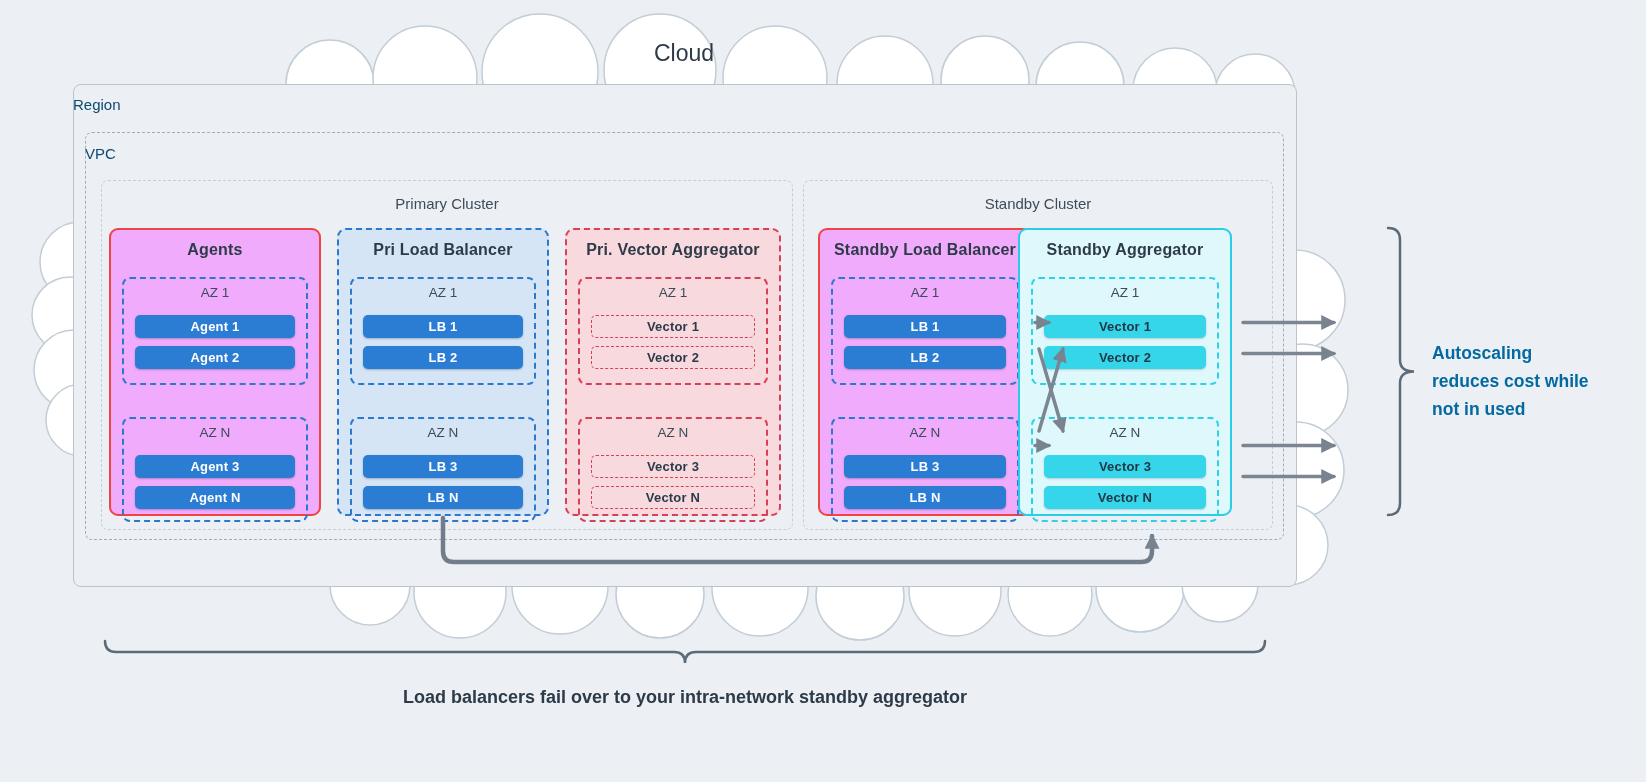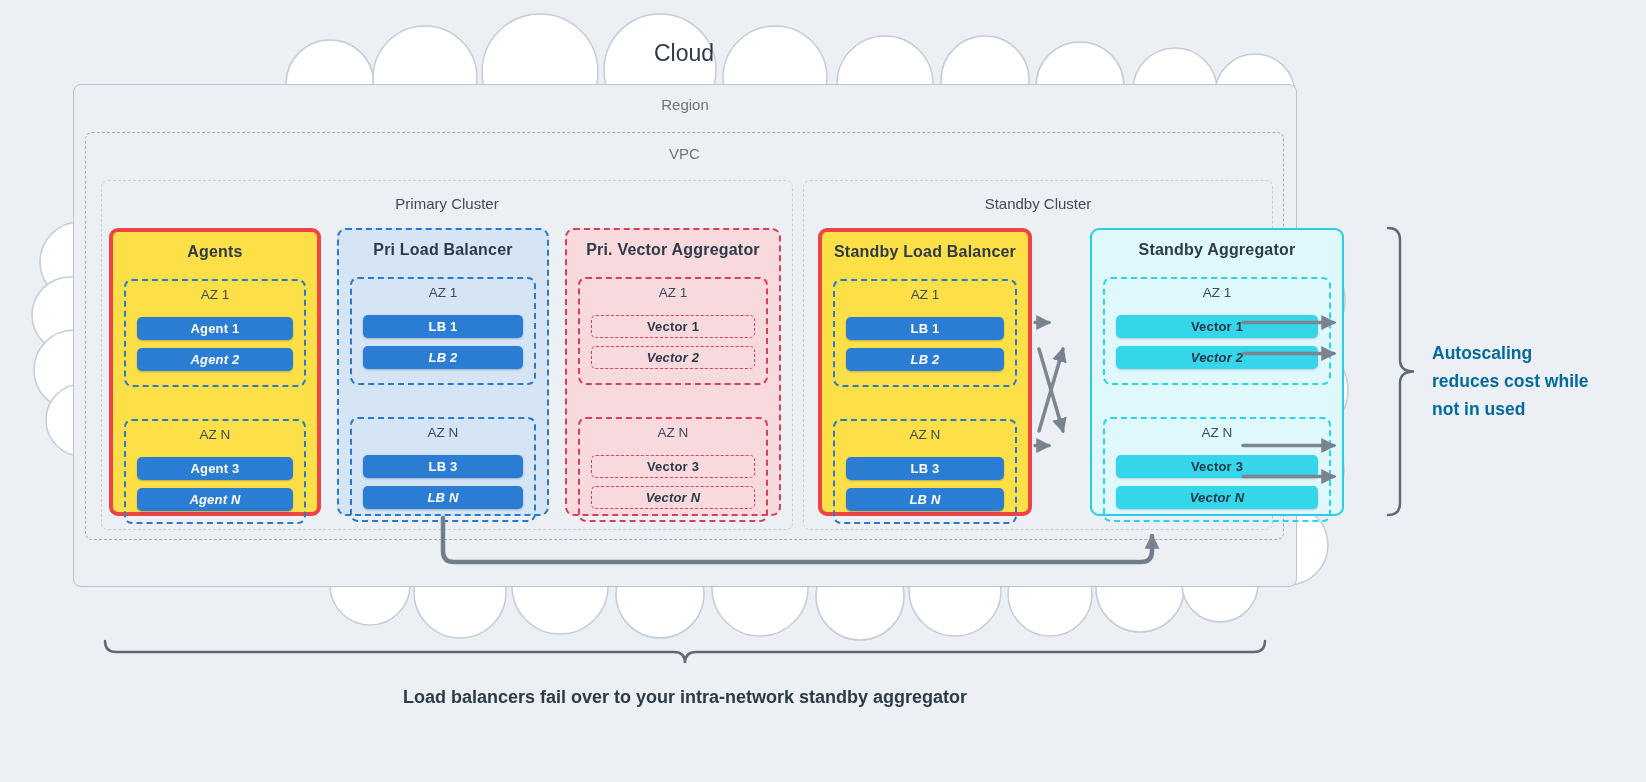--- a/index.html
+++ b/index.html
@@ -10,56 +10,56 @@
     color:#2d3a48;
   }
   #stage svg{position:absolute;left:0;top:0;}
   .abs{position:absolute;box-sizing:border-box;}
 
   
   .region{
     left:73px;top:84px;width:1224px;height:503px;
     border:1.5px solid #b9c4cf;border-radius:8px;background:#ecf0f4;
   }
-  .region-label,.vpc-label{text-align:center;font-size:15px;color:#737373;}
+  .region-label,.vpc-label{text-align:left;font-size:15px;color:#0c4a6e;}
   .region-label{left:73px;top:96px;width:1224px;}
   .vpc{
     left:85px;top:132px;width:1199px;height:408px;
     border:1.5px dashed #9fadbb;border-radius:7px;
   }
   .vpc-label{left:85px;top:145px;width:1199px;}
   .cluster{
     top:180px;height:350px;
     border:1.5px dashed #c3ced8;border-radius:7px;
   }
   .cluster.primary{left:101px;width:692px;}
   .cluster.standby{left:803px;width:470px;}
   .cluster-label{margin-top:14px;text-align:center;font-size:15px;color:#3e4b59;}
 
   
   .box{position:absolute;top:228px;height:288px;border-radius:9px;box-sizing:border-box;}
-  .solid-blue {border:4px solid #ef4444;background:#fde047;}
+  .solid-blue {border:2px solid #ef4444;background:#f0abfc;}
   .dashed-blue{border:2px dashed #2a79cc;background:#d5e5f6;}
   .dashed-red {border:2px dashed #d84058;background:#f7d9de;}
   .solid-cyan {border:2px solid #29cde5;background:#def8fc;}
   .box-title{margin-top:11px;text-align:center;font-size:16px;font-weight:bold;color:#2d3a48;letter-spacing:.2px;}
   .az{position:absolute;left:11px;right:11px;border-radius:8px;box-sizing:border-box;padding-top:6px;}
   .az1{top:47px;height:108px;}
   .az2{top:170px;height:105px;margin-top:17px;}
   .az-blue{border:2px dashed #2a79cc;}
   .az-red {border:2px dashed #d84058;}
   .az-cyan{border:2px dashed #2bd2e8;}
   .az-label{text-align:center;font-size:13.5px;color:#3e4b59;height:20px;}
   .item{
     height:23px;margin:0 11px;border-radius:5px;box-sizing:border-box;
     display:flex;align-items:center;justify-content:center;
     font-size:13px;font-weight:bold;letter-spacing:.2px;
   }
   .i1{margin-top:10px;}
-  .i2{margin-top:8px;font-style:italic;}
+  .i2{margin-top:8px;}
   .fill-blue{background:#2b7dd4;color:#ffffff;box-shadow:0 1px 2px rgba(20,48,80,.3);}
   .fill-cyan{background:#35d6ea;color:#213748;box-shadow:0 1px 2px rgba(20,48,80,.22);}
   .outline-red{border:1.5px dashed #d84058;color:#2d3a48;}
 
   
   .cloud-title{left:584px;top:40px;width:200px;text-align:center;font-size:23px;font-weight:500;color:#2d3a48;}
   .autoscaling-note{
     left:1432px;top:339px;width:200px;
     font-size:17.5px;font-weight:bold;line-height:28px;color:#0369a1;
   }
@@ -175,21 +175,21 @@
       <div class="item i1 fill-blue">LB 1</div>
       <div class="item i2 fill-blue">LB 2</div>
     </div>
     <div class="az az2 az-blue">
       <div class="az-label">AZ N</div>
       <div class="item i1 fill-blue">LB 3</div>
       <div class="item i2 fill-blue">LB N</div>
     </div>
   </div>
 
-  <div class="box solid-cyan" style="left:1090px;width:254px;">
+  <div class="box solid-cyan" style="left:1018px;width:214px;">
     <div class="box-title">Standby Aggregator</div>
     <div class="az az1 az-cyan">
       <div class="az-label">AZ 1</div>
       <div class="item i1 fill-cyan">Vector 1</div>
       <div class="item i2 fill-cyan">Vector 2</div>
     </div>
     <div class="az az2 az-cyan">
       <div class="az-label">AZ N</div>
       <div class="item i1 fill-cyan">Vector 3</div>
       <div class="item i2 fill-cyan">Vector N</div>

